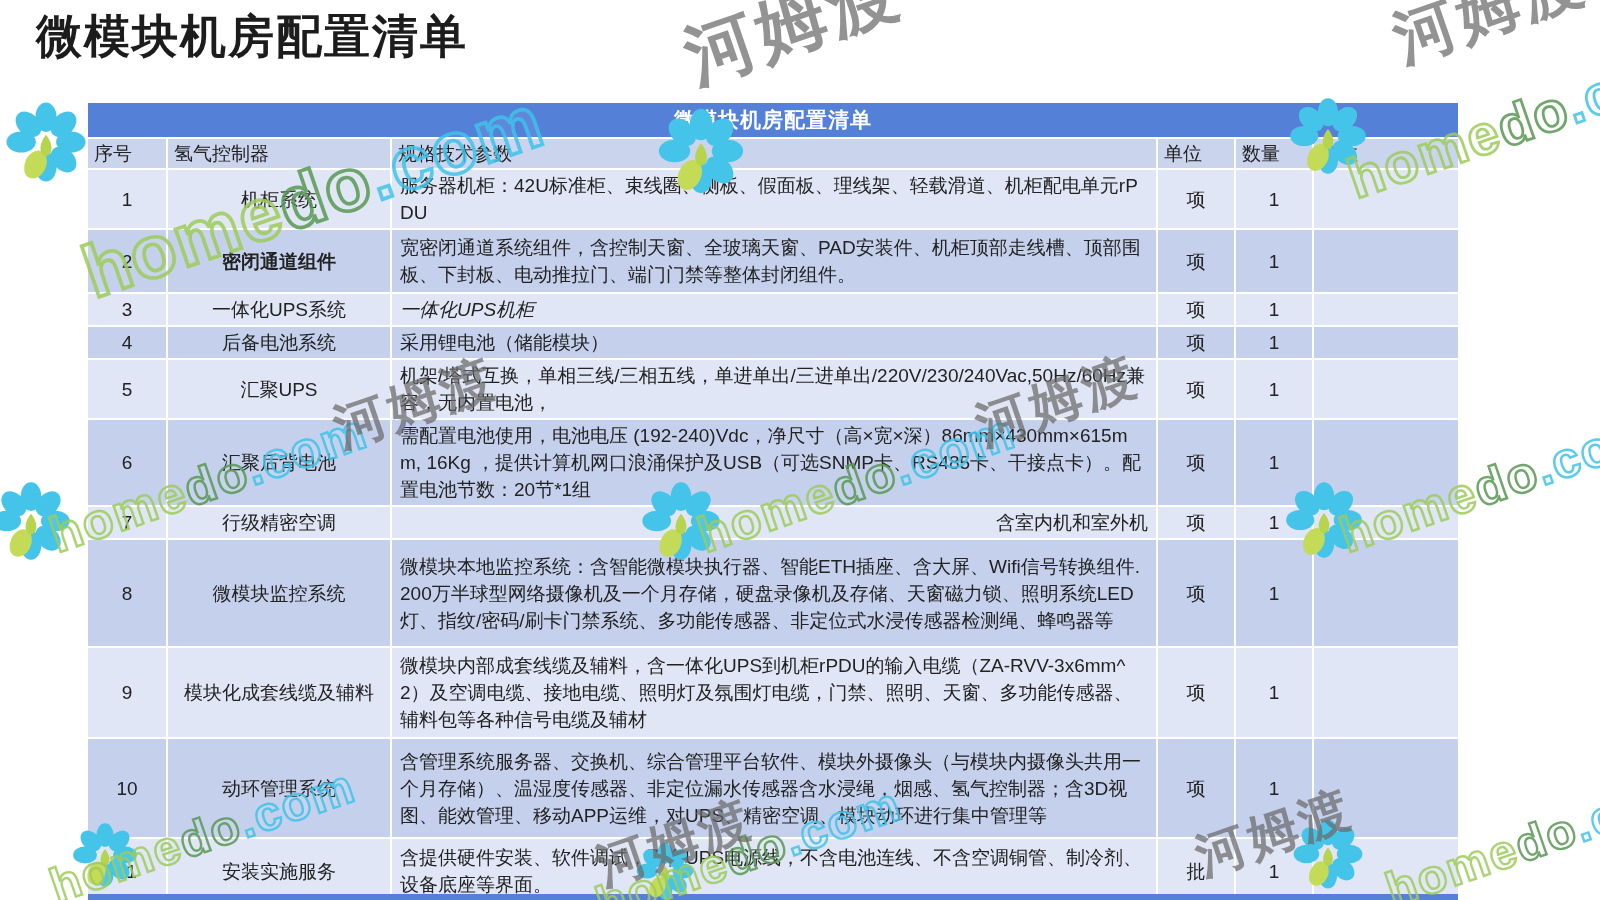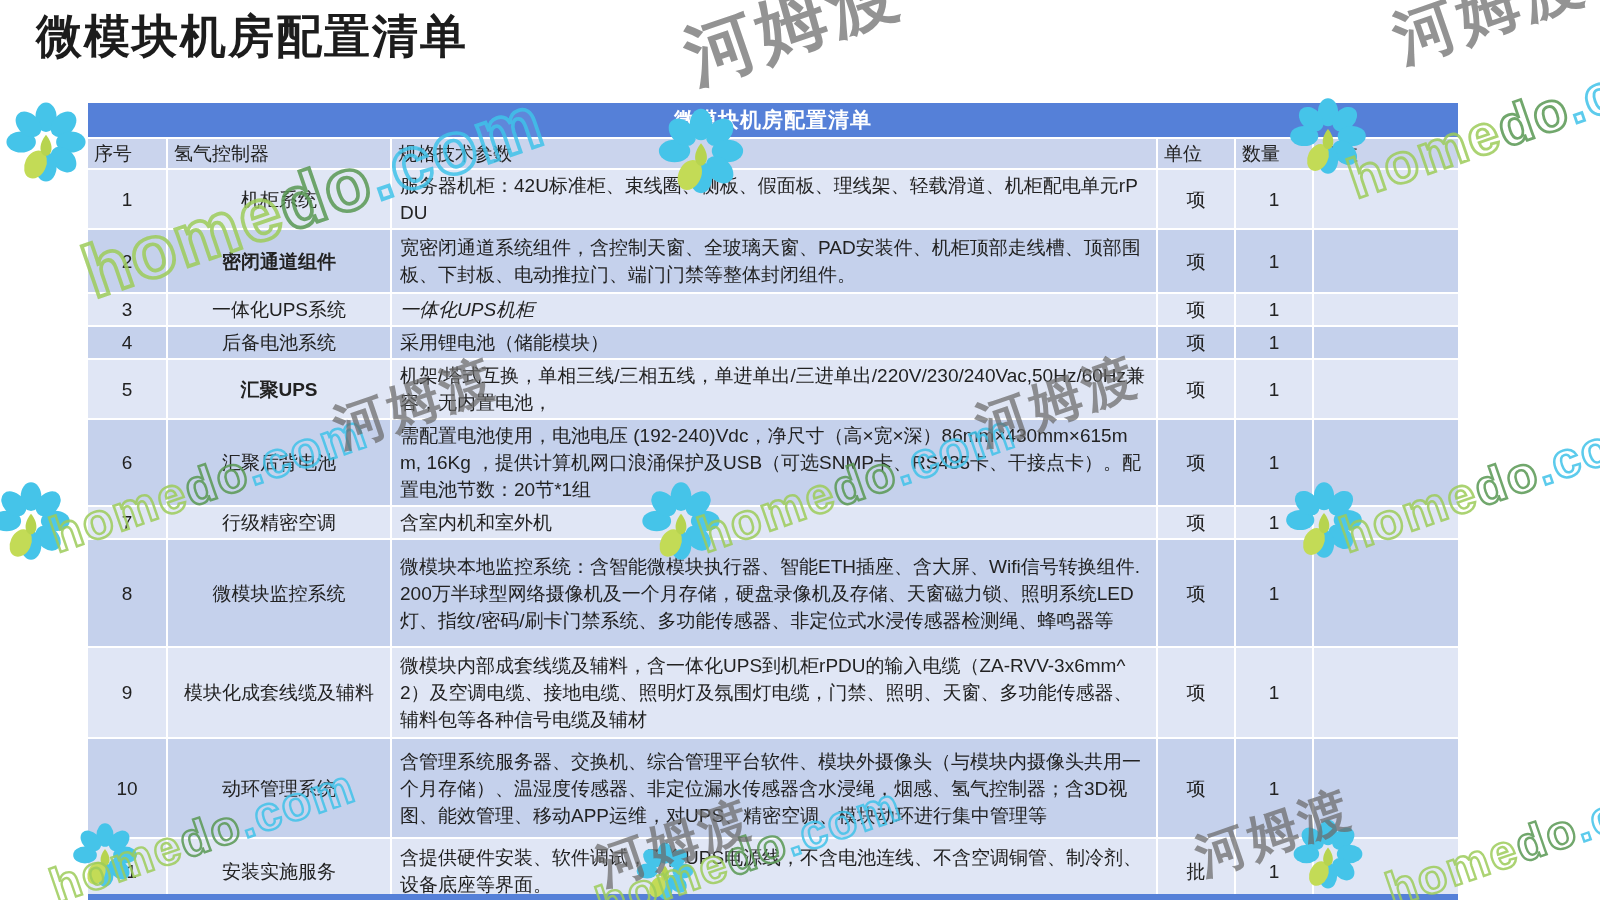--- a/index.html
+++ b/index.html
@@ -118,38 +118,38 @@
           <tr>
             <td class="center" style="height: 29px;">4</td>
             <td class="center" style="height: 29px;">后备电池系统</td>
             <td style="height: 29px;">采用锂电池（储能模块）</td>
             <td class="center" style="height: 29px;">项</td>
             <td class="center" style="height: 29px;">1</td>
             <td style="height: 29px;"></td>
           </tr>
           <tr>
             <td class="center" style="height: 56px;">5</td>
-            <td class="center" style="height: 56px; font-weight: bold;">汇聚UPS</td>
+            <td class="center" style="height: 56px;">汇聚UPS</td>
             <td style="height: 56px; margin-top: 23px;">机架/塔式互换，单相三线/三相五线，单进单出/三进单出/220V/230/240Vac,50Hz/60Hz兼容，无内置电池，</td>
             <td class="center" style="height: 56px;">项</td>
             <td class="center" style="height: 56px;">1</td>
             <td style="height: 56px;"></td>
           </tr>
           <tr>
             <td class="center" style="height: 84px;">6</td>
             <td class="center" style="height: 84px;">汇聚后背电池</td>
             <td style="height: 84px;">需配置电池使用，电池电压 (192-240)Vdc，净尺寸（高×宽×深）86mm×430mm×615mm, 16Kg ，提供计算机网口浪涌保护及USB（可选SNMP卡、RS485卡、干接点卡）。配置电池节数：20节*1组</td>
             <td class="center" style="height: 84px;">项</td>
             <td class="center" style="height: 84px;">1</td>
             <td style="height: 84px;"></td>
           </tr>
           <tr>
             <td class="center" style="height: 29px;">7</td>
             <td class="center" style="height: 29px;">行级精密空调</td>
-            <td style="height: 29px;">含室内机和室外机</td>
+            <td style="height: 29px; text-align: right;">含室内机和室外机</td>
             <td class="center" style="height: 29px;">项</td>
             <td class="center" style="height: 29px;">1</td>
             <td style="height: 29px;"></td>
           </tr>
           <tr>
             <td class="center" style="height: 106px;">8</td>
             <td class="center" style="height: 106px; margin-top: 40px;">微模块监控系统</td>
             <td style="height: 106px;">微模块本地监控系统：含智能微模块执行器、智能ETH插座、含大屏、Wifi信号转换组件.200万半球型网络摄像机及一个月存储，硬盘录像机及存储、天窗磁力锁、照明系统LED灯、指纹/密码/刷卡门禁系统、多功能传感器、非定位式水浸传感器检测绳、蜂鸣器等</td>
             <td class="center" style="height: 106px;">项</td>
             <td class="center" style="height: 106px;">1</td>

